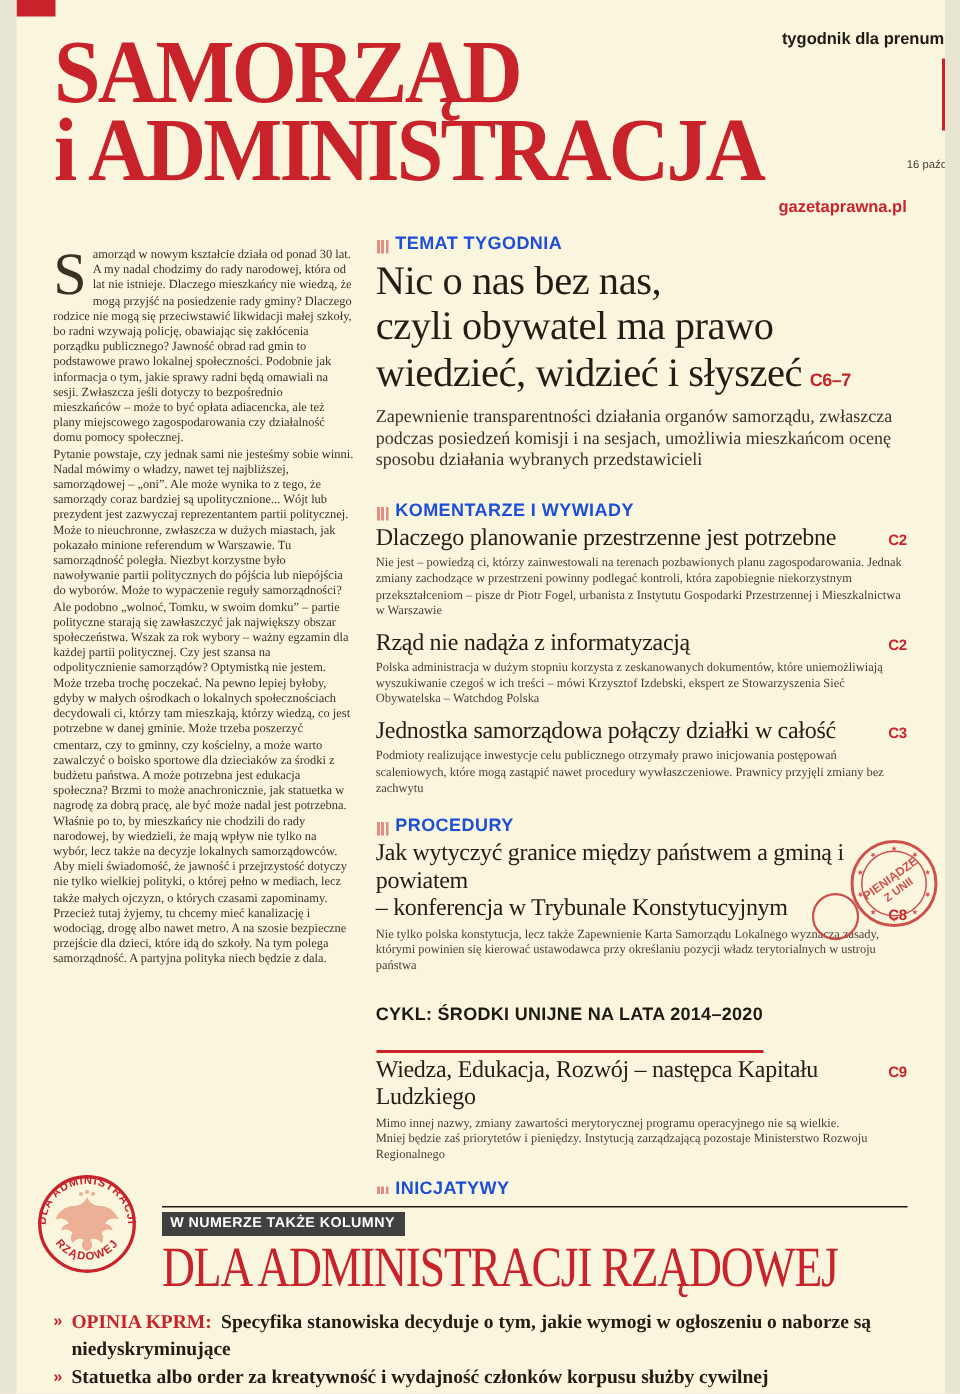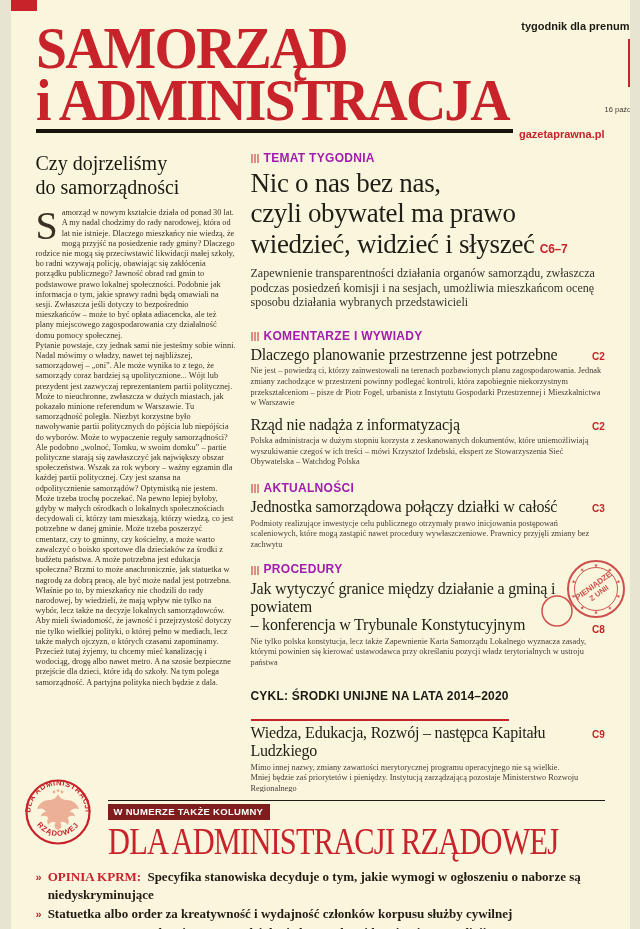--- a/index.html
+++ b/index.html
@@ -22,21 +22,21 @@
   .hinfo { width:132px; display:flex; flex-direction:column; align-items:flex-end; padding-top:8px; }
   .tagline { font:700 11px/1.1 "Liberation Sans", sans-serif; color:#1e1a14; white-space:nowrap; }
   .dgp {
     margin-top:7px; width:48px; height:48px; background:#C8232B; color:#fff;
     display:flex; align-items:flex-end; justify-content:flex-end;
     padding:3px 5px; font:700 16px/1 "Liberation Serif", serif; letter-spacing:.5px;
   }
   .dateblk { margin-top:5px; text-align:right; }
   .wday  { font:700 11px/1.2 "Liberation Sans", sans-serif; color:#17130d; }
   .dline { font:400 7.5px/1.35 "Liberation Sans", sans-serif; color:#403a30; }
-  .rulerow { display:flex; align-items:flex-start; margin:3px 25px 0 25px; }
+  .rulerow { display:flex; align-items:flex-end; margin:3px 25px 0 25px;flex-direction:column; }
   .dblrule { flex:1; height:3px; border-top:1.5px solid #17130c; border-bottom:3px solid #17130c; }
   .site { font:700 11px/1 "Liberation Sans", sans-serif; color:#C8232B; margin-left:6px; }
 
   
   .columns { display:flex; gap:15px; padding:12px 25px 0 25px; height:652px; overflow:hidden; }
   .colL { width:200px; flex:none; }
   .colR { flex:1; min-width:0; }
 
   
   .ed-title { font:400 20px/1.18 "Liberation Serif", serif; color:#1c180f; white-space:pre-line; }
@@ -49,22 +49,22 @@
       radial-gradient(ellipse 30px 16px at 50% 102%, #33302d 0%, #33302d 70%, rgba(0,0,0,0) 71%),
       linear-gradient(180deg, #7d644a 0%, #6c5640 55%, #4a4138 100%);
   }
   .auth-name { white-space:pre-line; font:700 9.5px/1.3 "Liberation Sans", sans-serif; color:#9c9689; margin-top:2px; }
   .auth-role { white-space:pre-line; font:700 8.5px/1.4 "Liberation Sans", sans-serif; color:#3a362e; margin-top:12px; }
   .ed-body { margin-top:9px; font:400 8.3px/1.23 "Liberation Serif", serif; color:#3a3024; }
   .dropcap { float:left; font:400 40px/32px "Liberation Serif", serif; color:#3a3024; padding:2px 4px 0 0; }
 
   
   .sec-label {
-    display:flex; align-items:center; gap:5px;
-    font:700 12px/1.1 "Liberation Sans", sans-serif; color:#a21caf; letter-spacing:.3px;
+    display:flex; align-items:flex-end; gap:5px;
+    font:700 12px/1.1 "Liberation Sans", sans-serif; color:#1d4ed8; letter-spacing:.3px;
   }
   .bars { width:8px; height:9px; flex:none;
     background:repeating-linear-gradient(90deg, rgba(200,35,43,.5) 0 2px, rgba(0,0,0,0) 2px 3px); }
   .lead-head { margin-top:3px; font:400 27px/1.12 "Liberation Serif", serif; color:#221d15; letter-spacing:-.3px; }
   .lead-head .t { white-space:pre-line; }
   .pg-inline { font:700 12px "Liberation Sans", sans-serif; color:#C8232B; margin-left:5px;text-align:center; }
   .lead-deck { margin-top:7px; font:400 12px/1.22 "Liberation Serif", serif; color:#37322a; }
 
   .art-head { display:flex; align-items:baseline; margin-top:3px;
     font:400 16px/1.15 "Liberation Serif", serif; color:#221d15; letter-spacing:-.2px; }
@@ -76,21 +76,21 @@
   .cykl-banner { display:inline-block; margin-top:13px; padding-bottom:16px;
     font:700 12px/1.2 "Liberation Sans", sans-serif; color:#1d1913; letter-spacing:.2px;
     border-bottom:2.5px solid #C8232B; }
 
   .eu-stamp { position:absolute; top:551px; right:3px; width:86px; height:82px; opacity:.92; z-index:3; }
 
   
   .band { position:relative; margin:8px 25px 0 25px; padding-left:72px; }
   .gov-stamp { position:absolute; left:-12px; top:-22px; width:68px; height:68px; }
   .band-rule { border-top:1.5px solid #201c15; }
-  .kicker { display:inline-block; background:#7f1d1d; color:#fff;
+  .kicker { display:inline-block; background:#404040; color:#fff;
     font:700 9.5px/1 "Liberation Sans", sans-serif; padding:3px 7px 3px 6px; letter-spacing:.3px; }
   .gov-title { margin-top:2px; font:400 38px/1 "Liberation Serif", serif; color:#C8232B;
     letter-spacing:-1px; white-space:nowrap; transform:scaleX(.8); transform-origin:left top; }
 
   .bullets { margin:8px 25px 0 25px; }
   .b-row { display:flex; gap:6px; font:700 13px/1.45 "Liberation Serif", serif; color:#221c13; }
   .b-mark { color:#C8232B; font:700 11px/1.7 "Liberation Sans", sans-serif; flex:none; }
   .b-lead { color:#C8232B; margin-right:3px; }
 
   svg text { font-family:"Liberation Sans", sans-serif; }
@@ -117,22 +117,20 @@
     </div>
   </div>
   <div class="rulerow">
     <div class="dblrule"></div>
     <div class="site">gazetaprawna.pl</div>
   </div>
 
   <div class="columns">
 
     <div class="colL">
-      <h2 class="ed-title">Czy dojrzeliśmy
-do samorządności</h2>
       <div class="ed-body">
         <p><span class="dropcap">S</span><span>amorząd w nowym kształcie działa od ponad 30 lat. A my nadal chodzimy do rady narodowej, która od lat nie istnieje. Dlaczego mieszkańcy nie wiedzą, że mogą przyjść na posiedzenie rady gminy? Dlaczego rodzice nie mogą się przeciwstawić likwidacji małej szkoły, bo radni wzywają policję, obawiając się zakłócenia porządku publicznego? Jawność obrad rad gmin to podstawowe prawo lokalnej społeczności. Podobnie jak informacja o tym, jakie sprawy radni będą omawiali na sesji. Zwłaszcza jeśli dotyczy to bezpośrednio mieszkańców – może to być opłata adiacencka, ale też plany miejscowego zagospodarowania czy działalność domu pomocy społecznej.</span></p>
         <p>Pytanie powstaje, czy jednak sami nie jesteśmy sobie winni. Nadal mówimy o władzy, nawet tej najbliższej, samorządowej – „oni”. Ale może wynika to z tego, że samorządy coraz bardziej są upolitycznione... Wójt lub prezydent jest zazwyczaj reprezentantem partii politycznej. Może to nieuchronne, zwłaszcza w dużych miastach, jak pokazało minione referendum w Warszawie. Tu samorządność poległa. Niezbyt korzystne było nawoływanie partii politycznych do pójścia lub niepójścia do wyborów. Może to wypaczenie reguły samorządności? Ale podobno „wolnoć, Tomku, w swoim domku” – partie polityczne starają się zawłaszczyć jak największy obszar społeczeństwa. Wszak za rok wybory – ważny egzamin dla każdej partii politycznej. Czy jest szansa na odpolitycznienie samorządów? Optymistką nie jestem. Może trzeba trochę poczekać. Na pewno lepiej byłoby, gdyby w małych ośrodkach o lokalnych społecznościach decydowali ci, którzy tam mieszkają, którzy wiedzą, co jest potrzebne w danej gminie. Może trzeba poszerzyć cmentarz, czy to gminny, czy kościelny, a może warto zawalczyć o boisko sportowe dla dzieciaków za środki z budżetu państwa. A może potrzebna jest edukacja społeczna? Brzmi to może anachronicznie, jak statuetka w nagrodę za dobrą pracę, ale być może nadal jest potrzebna. Właśnie po to, by mieszkańcy nie chodzili do rady narodowej, by wiedzieli, że mają wpływ nie tylko na wybór, lecz także na decyzje lokalnych samorządowców. Aby mieli świadomość, że jawność i przejrzystość dotyczy nie tylko wielkiej polityki, o której pełno w mediach, lecz także małych ojczyzn, o których czasami zapominamy. Przecież tutaj żyjemy, tu chcemy mieć kanalizację i wodociąg, drogę albo nawet metro. A na szosie bezpieczne przejście dla dzieci, które idą do szkoły. Na tym polega samorządność. A partyjna polityka niech będzie z dala.</p>
       </div>
     </div>
 
     <div class="colR">
 
       <div class="sec-label">
         <span class="bars"></span>
@@ -151,36 +149,32 @@
           <span class="t">Dlaczego planowanie przestrzenne jest potrzebne</span>
           <span class="pg">C2</span>
         </h3>
       <p class="art-sub">Nie jest – powiedzą ci, którzy zainwestowali na terenach pozbawionych planu zagospodarowania. Jednak zmiany zachodzące w przestrzeni powinny podlegać kontroli, która zapobiegnie niekorzystnym przekształceniom – pisze dr Piotr Fogel, urbanista z Instytutu Gospodarki Przestrzennej i Mieszkalnictwa w Warszawie</p>
       <h3 class="art-head">
           <span class="t">Rząd nie nadąża z informatyzacją</span>
           <span class="pg">C2</span>
         </h3>
       <p class="art-sub">Polska administracja w dużym stopniu korzysta z zeskanowanych dokumentów, które uniemożliwiają wyszukiwanie czegoś w ich treści – mówi Krzysztof Izdebski, ekspert ze Stowarzyszenia Sieć Obywatelska – Watchdog Polska</p>
 
-      <div class="sec-label" style="margin-top:14px">
-        <span class="bars"></span>
-        <span>AKTUALNOŚCI</span>
-      </div>
       <h3 class="art-head">
           <span class="t">Jednostka samorządowa połączy działki w całość</span>
           <span class="pg">C3</span>
         </h3>
       <p class="art-sub">Podmioty realizujące inwestycje celu publicznego otrzymały prawo inicjowania postępowań scaleniowych, które mogą zastąpić nawet procedury wywłaszczeniowe. Prawnicy przyjęli zmiany bez zachwytu</p>
 
       <div class="sec-label" style="margin-top:13px">
         <span class="bars"></span>
         <span>PROCEDURY</span>
       </div>
       <h3 class="art-head multi">
-          <span class="t">Jak wytyczyć granice między działanie a gminą i powiatem
+          <span class="t">Jak wytyczyć granice między państwem a gminą i powiatem
 – konferencja w Trybunale Konstytucyjnym</span>
           <span class="pg">C8</span>
         </h3>
       <p class="art-sub">Nie tylko polska konstytucja, lecz także Zapewnienie Karta Samorządu Lokalnego wyznacza zasady, którymi powinien się kierować ustawodawca przy określaniu pozycji władz terytorialnych w ustroju państwa</p>
 
       <div class="cykl-banner">CYKL: ŚRODKI UNIJNE NA LATA 2014–2020</div>
       <h3 class="art-head">
           <span class="t">Wiedza, Edukacja, Rozwój – następca Kapitału Ludzkiego</span>
           <span class="pg">C9</span>
         </h3>

